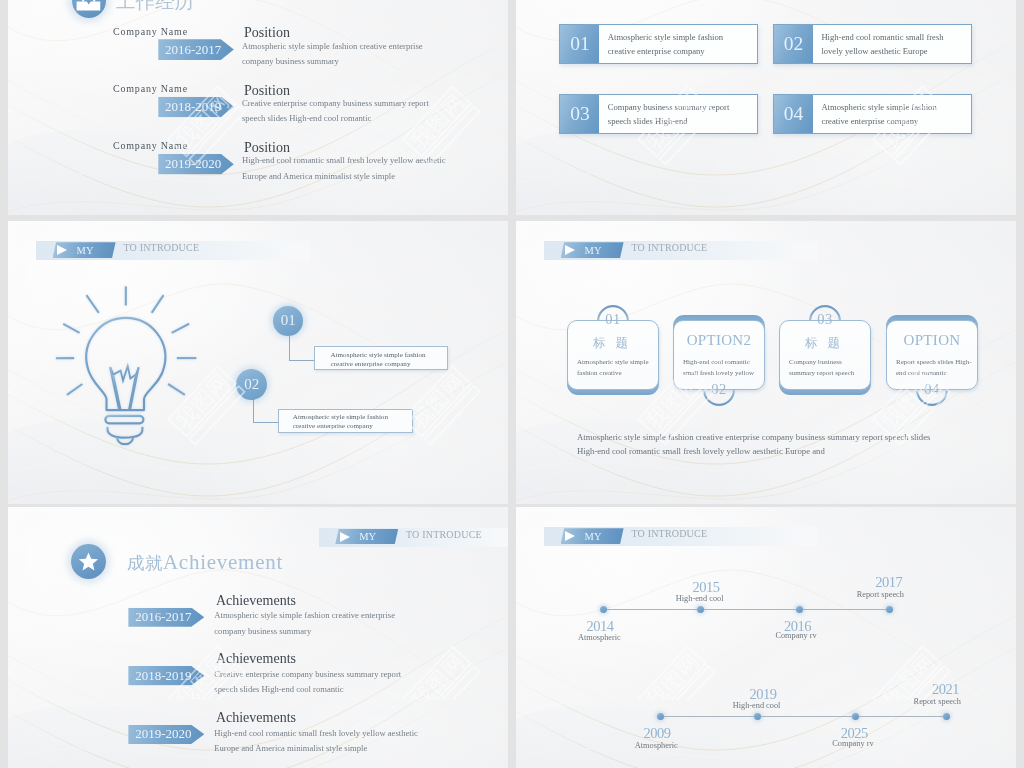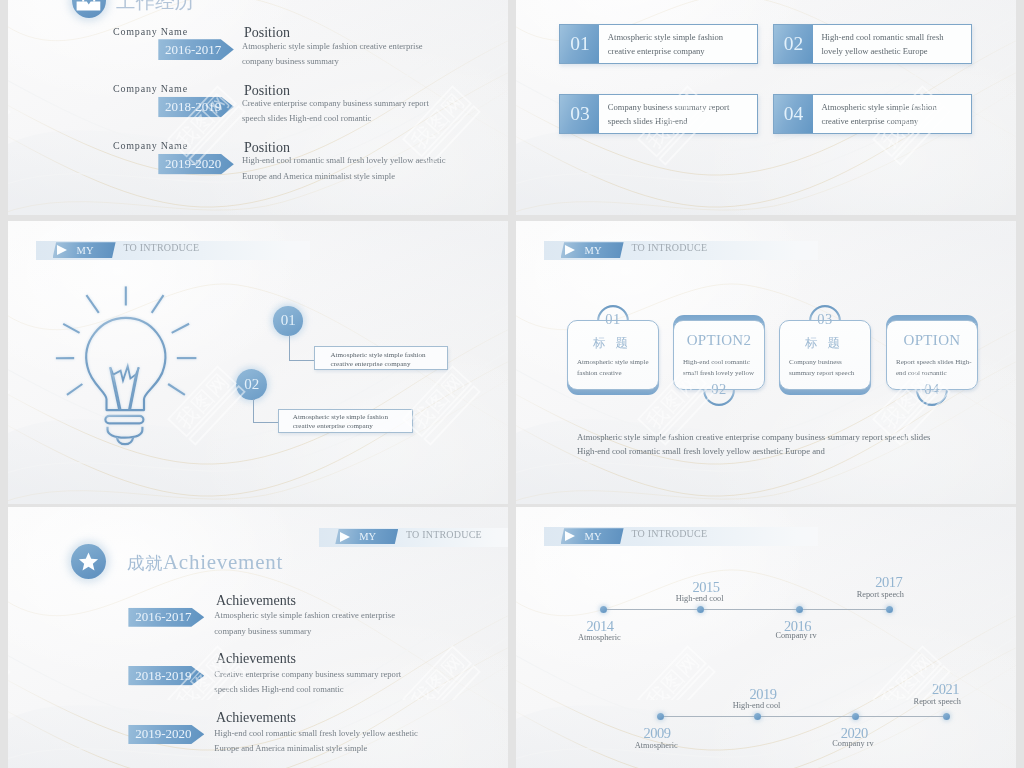--- a/index.html
+++ b/index.html
@@ -422,21 +422,21 @@
 
   <div class="tl-line" style="left:144.5px;top:208.9px;width:285.9px;"></div>
   <div class="tl-dot" style="left:141.0px;top:205.9px;"></div>
   <div class="tl-dot" style="left:238.0px;top:205.9px;"></div>
   <div class="tl-dot" style="left:336.4px;top:205.9px;"></div>
   <div class="tl-dot" style="left:426.9px;top:205.9px;"></div>
   <div class="tl-year" style="left:127.5px;top:218.3px;">2009</div>
   <div class="tl-sub" style="left:118.8px;top:233.7px;">Atmospheric</div>
   <div class="tl-year" style="left:233.4px;top:179.0px;">2019</div>
   <div class="tl-sub" style="left:216.7px;top:193.8px;">High-end cool</div>
-  <div class="tl-year" style="left:324.8px;top:218.4px;">2020</div>
+  <div class="tl-year" style="left:324.8px;top:218.4px;">2025</div>
   <div class="tl-sub" style="left:316.3px;top:231.7px;">Company rv</div>
   <div class="tl-year" style="left:416.1px;top:174.2px;">2021</div>
   <div class="tl-sub" style="left:397.6px;top:190.2px;">Report speech</div>
 </div>
 
 <svg class="wm" viewBox="0 0 1024 768">
  <defs>
   <pattern id="wmpat" width="235" height="280" patternUnits="userSpaceOnUse" patternTransform="translate(152,148)">
     <g transform="rotate(-47 40 34)" fill="none" stroke="#ffffff" stroke-opacity="0.5" stroke-width="1.8">
       <text x="4" y="48" font-family="'Liberation Sans',sans-serif" font-size="21" letter-spacing="1" stroke="none" fill="#ffffff" fill-opacity="0.5">我图网</text>

